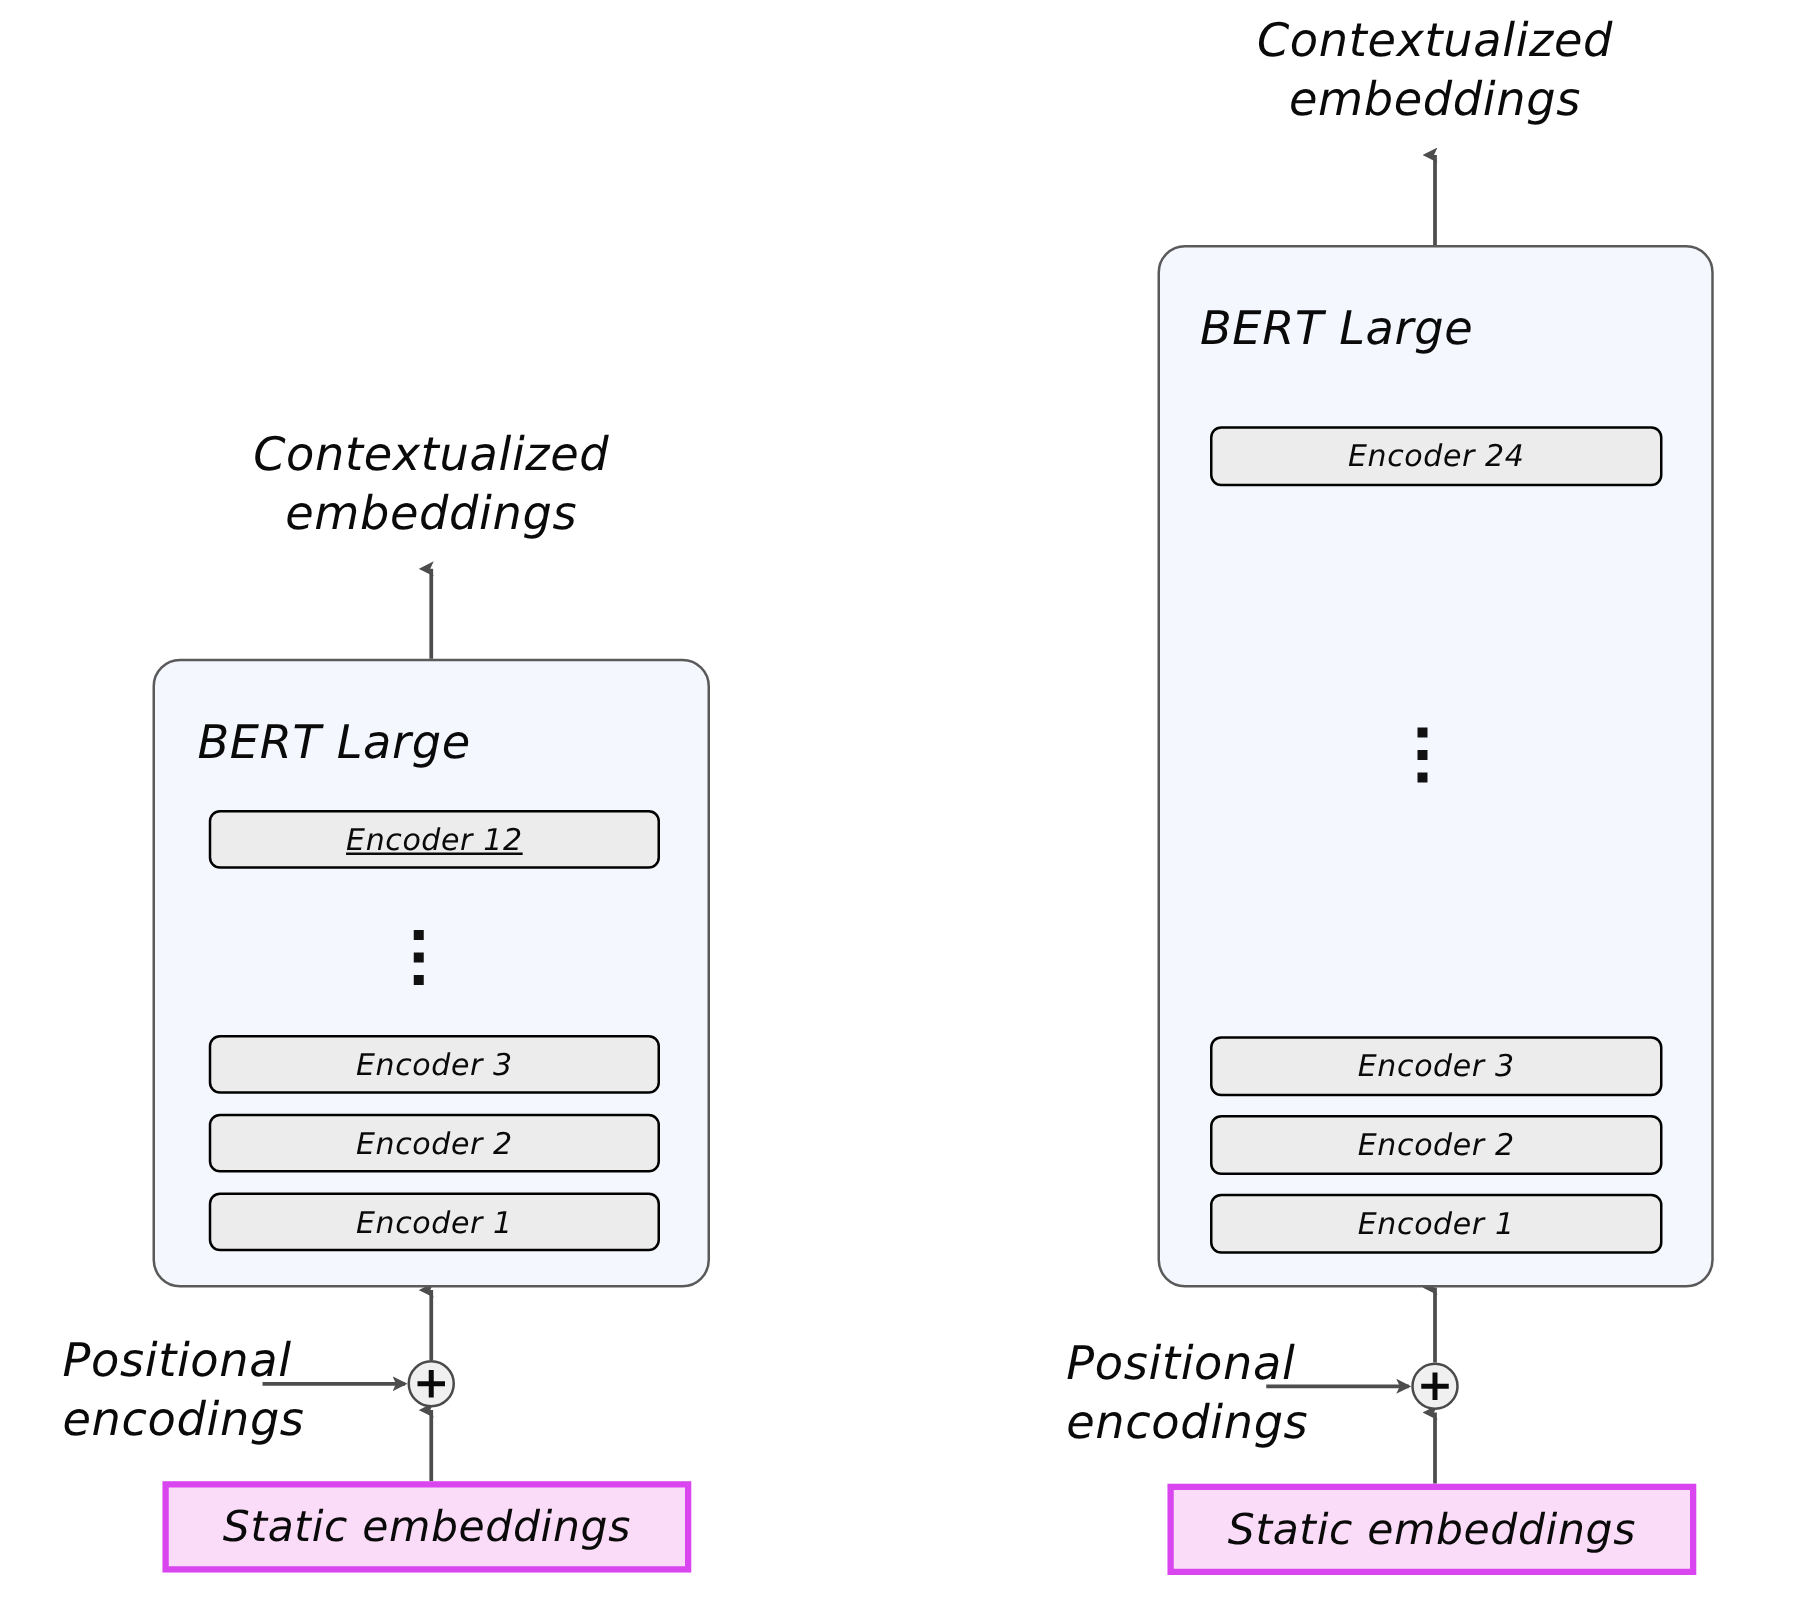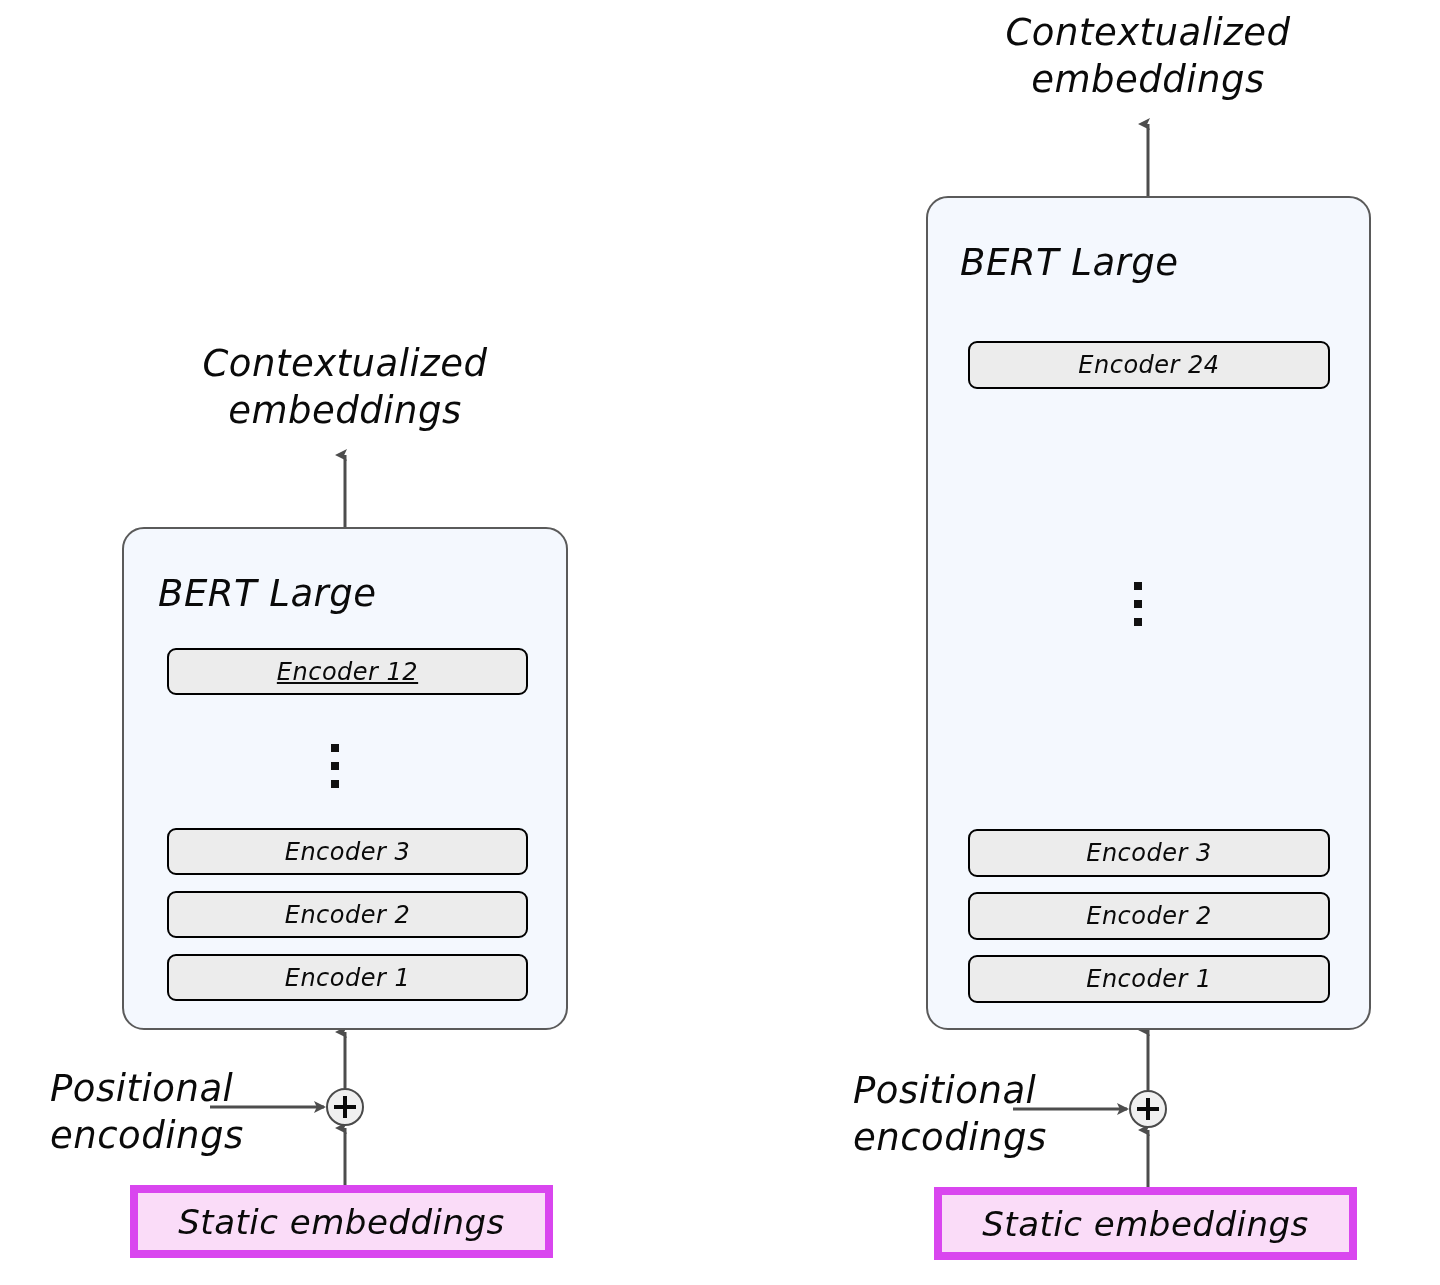--- a/index.html
+++ b/index.html
@@ -63,21 +63,21 @@
   .vdots i {
     display: block;
     width: 8px;
     height: 8px;
     background: #111111;
   }
   
   .static-box {
     position: absolute;
     background: #fadcf8;
-    border: 8px solid #d946ef;
+    border: 5px solid #d946ef;
     box-sizing: border-box;
     display: flex;
     align-items: center;
     justify-content: center;
     font-size: 34px;
     white-space: nowrap;
   }
   
   .plus-node {
     position: absolute;

